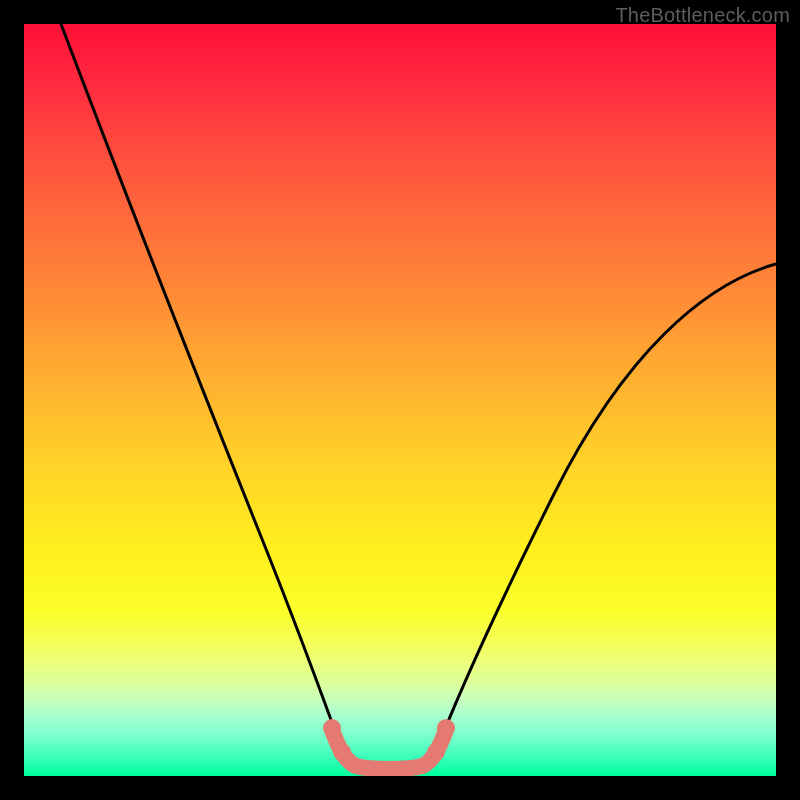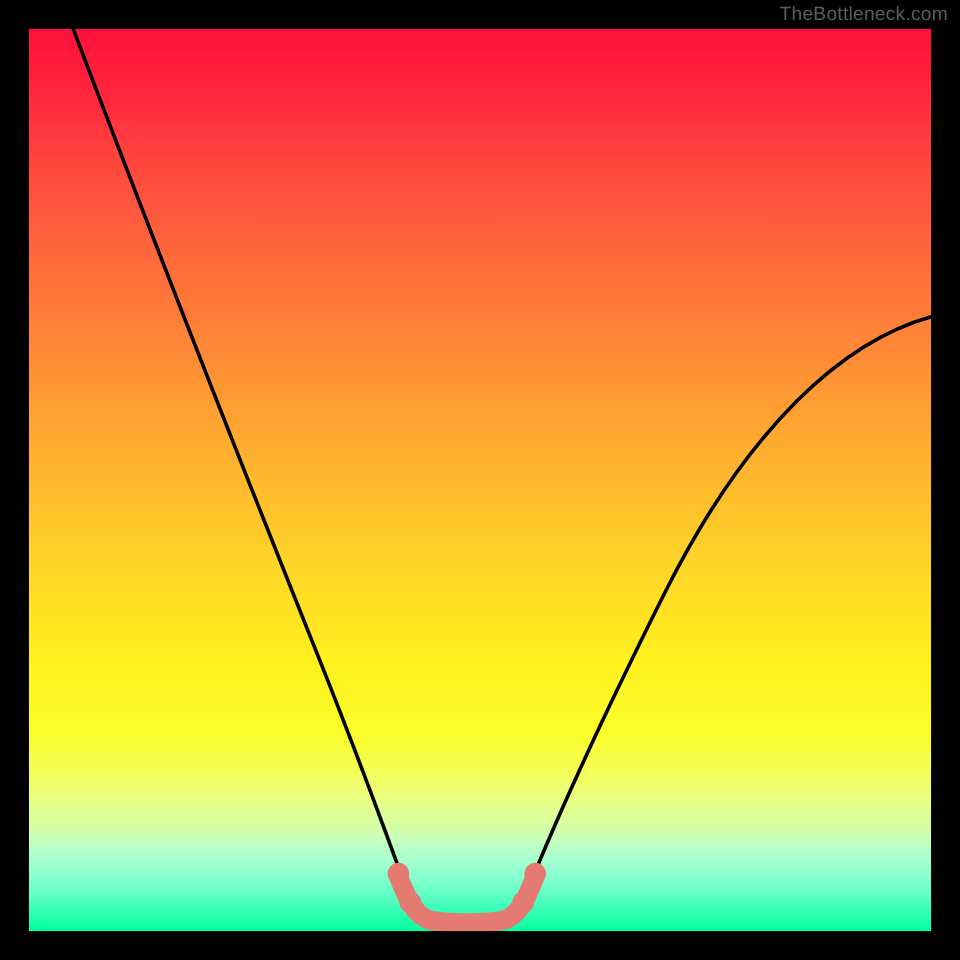--- a/index.html
+++ b/index.html
@@ -48,21 +48,21 @@
       #5effc4 96%,
       #2fffb4 98%,
       #00ff9c 100%
     );
   }
   .watermark {
     position: absolute;
     top: 4px;
     right: 10px;
     color: #5d5d5d;
-    font-size: 16px;
+    font-size: 20px;
     font-weight: 500;
     letter-spacing: 0.2px;
     user-select: none;
     margin-left: 21px;
   }
   svg.curves {
     position: absolute;
     inset: 0;
   }
 </style>

